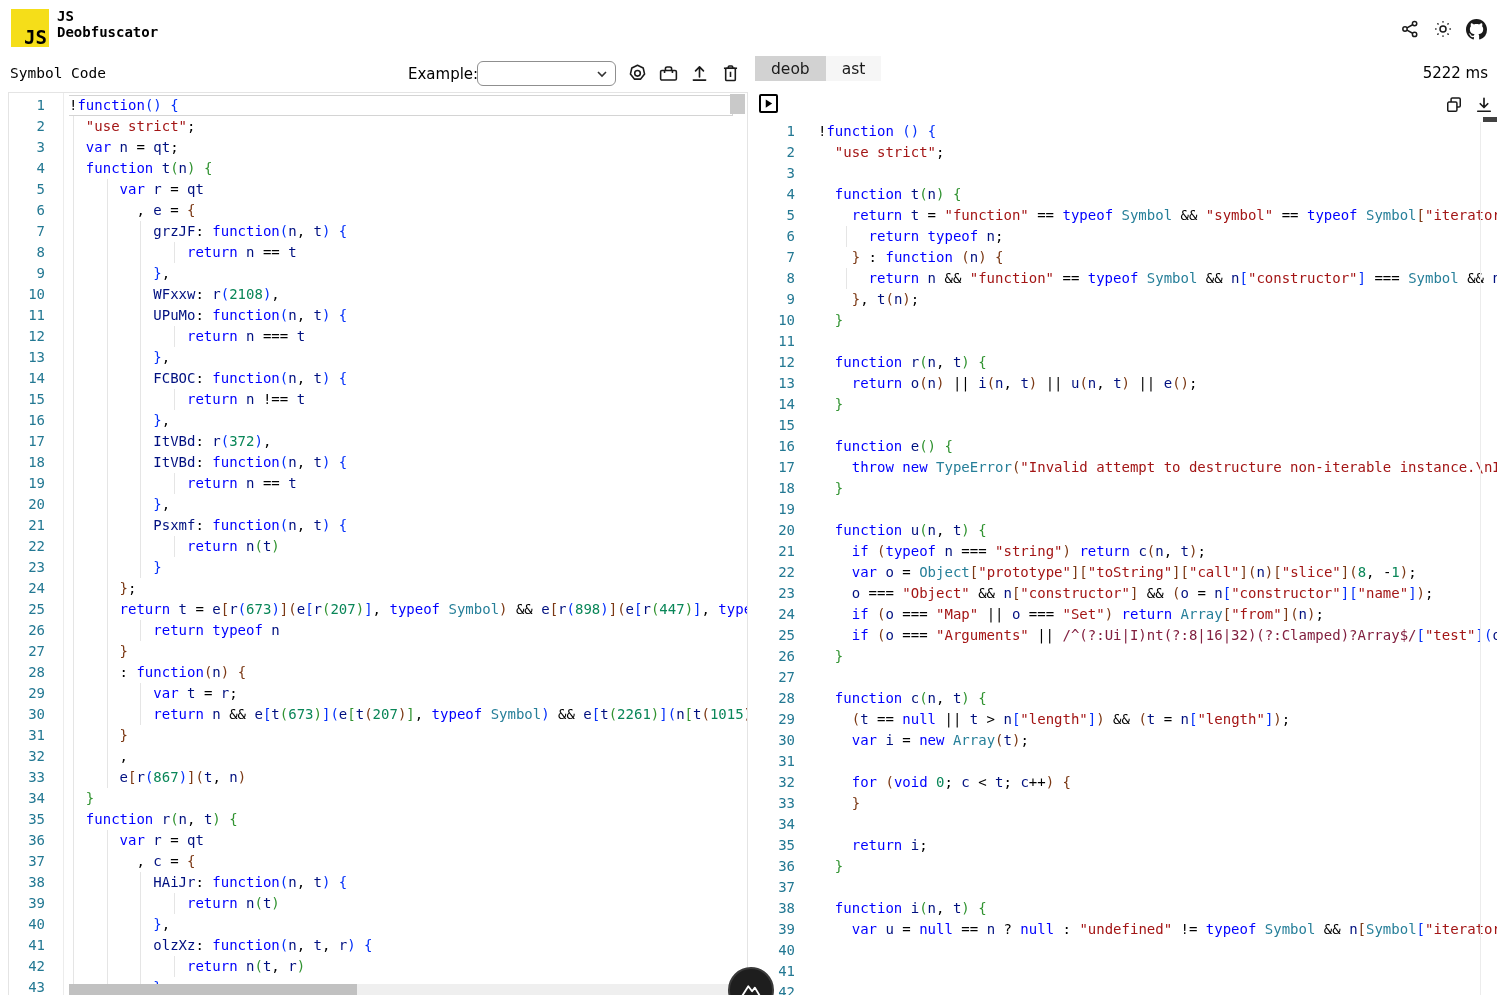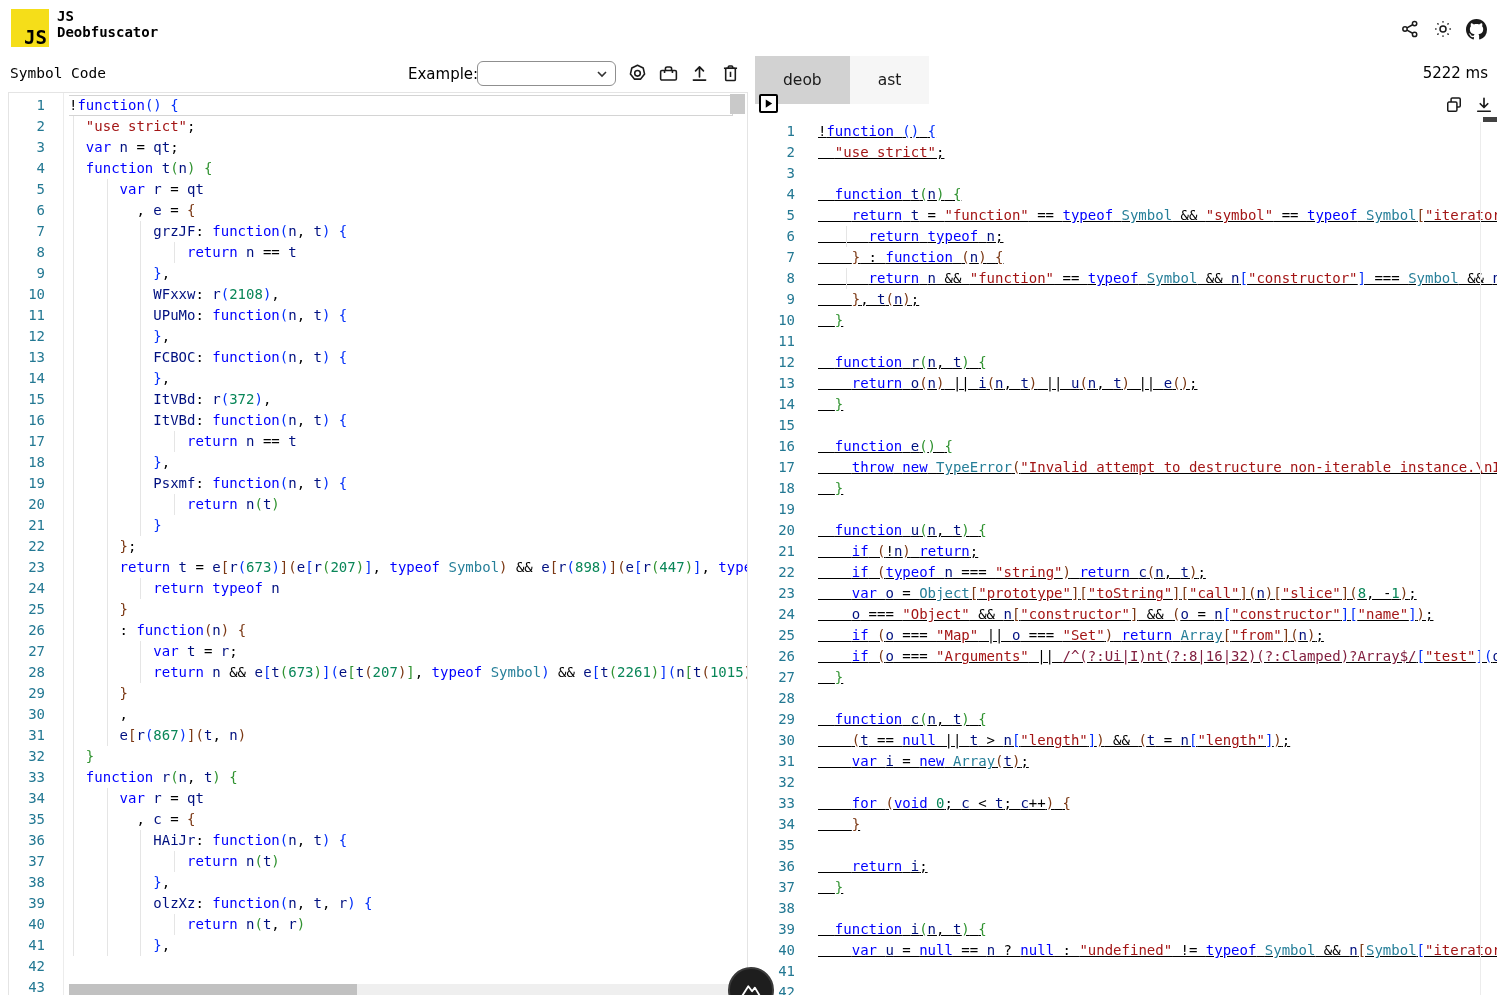--- a/index.html
+++ b/index.html
@@ -22,39 +22,39 @@
   .toolbar { position:absolute; left:0; top:56px; width:1497px; height:36px; }
   .src-label { position:absolute; left:10px; top:9px; font-family:"DejaVu Sans Mono",monospace;
     font-size:14.5px; color:#000; }
   .ex-label { position:absolute; left:408px; top:9px; font-size:15px; color:#000; }
   .ex-select { position:absolute; left:477px; top:5px; width:139px; height:25px; border:1px solid #8f8f8f;
     border-radius:6px; background:#fff; cursor:pointer; }
   .ex-select .chev { position:absolute; right:7px; top:6px; }
   .tb-icons { position:absolute; left:627px; top:5px; display:flex; gap:10px; }
   .tb-icons .ibtn { width:21px; height:25px; display:flex; align-items:center; justify-content:center; cursor:pointer; }
   .tabs { position:absolute; left:755px; top:0px; height:32px; display:flex; }
-  .tab { height:48px; padding:0 28px; display:flex; align-items:center; font-size:15.5px; color:#1b1b1b; cursor:pointer; }
+  .tab { height:25px; padding:0 16px; display:flex; align-items:center; font-size:15.5px; color:#1b1b1b; cursor:pointer; }
   .tab.active { background:#d2d2d2; }
   .tab.inactive { background:#f6f6f6; }
   .timing { position:absolute; right:9px; top:8px; font-size:15px; color:#000; }
 
   
   .editor { position:absolute; overflow:hidden; font-family:"DejaVu Sans Mono",monospace;
     font-size:14px; line-height:21px; }
   #left-editor  { left:8px;  top:92px; width:740px; height:903px; border:1px solid #e4e4e4; border-bottom:none; --goff:4px; }
   #right-editor { left:758px; top:92px; width:739px; height:903px; --goff:-6px; }
   .gutter { position:absolute; top:0; left:0; text-align:right; color:#237893; }
   #left-editor  .gutter { width:36px; padding-top:2px; }
   #right-editor .gutter { width:37px; padding-top:29px; left:0px; }
   .gutter div { height:21px; }
   .gsep { position:absolute; top:0; bottom:0; width:1px; background:#ececec; }
   #left-editor .gsep { left:54px; }
   .codearea { position:absolute; top:0; right:0; bottom:0; overflow:hidden; }
   #left-editor  .codearea { left:60px; padding-top:2px; }
-  #right-editor .codearea { left:60px; padding-top:29px;text-decoration:underline; }
+  #right-editor .codearea { left:60px; padding-top:29px; }
   .cl { position:relative; height:21px; white-space:pre; color:#000; min-width:100%; width:max-content; }
   .cl .ig { position:absolute; top:0; bottom:0; width:1px; background:#e5e5e5; }
   .cl.active::after { content:""; position:absolute; top:0; bottom:0; left:-4px; right:14px;
     border:1px solid #d4d4d4; pointer-events:none; }
   .c-kw  { color:#0000ff; }
   .c-str { color:#a31515; }
   .c-num { color:#098658; }
   .c-id  { color:#001080; }
   .c-type{ color:#267f99; }
   .c-re  { color:#811f3f; }
@@ -214,22 +214,24 @@
       <div class="cl"><i class="ig" style="left:calc(0ch + var(--goff))"></i>  <span class="c-str">"use strict"</span>;</div>
       <div class="cl"><i class="ig" style="left:calc(0ch + var(--goff))"></i>  <span class="c-kw">var</span> <span class="c-id">n</span> = <span class="c-id">qt</span>;</div>
       <div class="cl"><i class="ig" style="left:calc(0ch + var(--goff))"></i>  <span class="c-kw">function</span> <span class="c-id">t</span><span class="c-b2">(</span><span class="c-id">n</span><span class="c-b2">)</span> <span class="c-b2">{</span></div>
       <div class="cl"><i class="ig" style="left:calc(0ch + var(--goff))"></i><i class="ig" style="left:calc(4ch + var(--goff))"></i>      <span class="c-kw">var</span> <span class="c-id">r</span> = <span class="c-id">qt</span></div>
       <div class="cl"><i class="ig" style="left:calc(0ch + var(--goff))"></i><i class="ig" style="left:calc(4ch + var(--goff))"></i>        , <span class="c-id">e</span> = <span class="c-b3">{</span></div>
       <div class="cl"><i class="ig" style="left:calc(0ch + var(--goff))"></i><i class="ig" style="left:calc(4ch + var(--goff))"></i><i class="ig" style="left:calc(8ch + var(--goff))"></i>          <span class="c-id">grzJF</span>: <span class="c-kw">function</span><span class="c-b1">(</span><span class="c-id">n</span>, <span class="c-id">t</span><span class="c-b1">)</span> <span class="c-b1">{</span></div>
       <div class="cl"><i class="ig" style="left:calc(0ch + var(--goff))"></i><i class="ig" style="left:calc(4ch + var(--goff))"></i><i class="ig" style="left:calc(8ch + var(--goff))"></i><i class="ig" style="left:calc(12ch + var(--goff))"></i>              <span class="c-kw">return</span> <span class="c-id">n</span> == <span class="c-id">t</span></div>
       <div class="cl"><i class="ig" style="left:calc(0ch + var(--goff))"></i><i class="ig" style="left:calc(4ch + var(--goff))"></i><i class="ig" style="left:calc(8ch + var(--goff))"></i>          <span class="c-b1">}</span>,</div>
       <div class="cl"><i class="ig" style="left:calc(0ch + var(--goff))"></i><i class="ig" style="left:calc(4ch + var(--goff))"></i><i class="ig" style="left:calc(8ch + var(--goff))"></i>          <span class="c-id">WFxxw</span>: <span class="c-id">r</span><span class="c-b1">(</span><span class="c-num">2108</span><span class="c-b1">)</span>,</div>
       <div class="cl"><i class="ig" style="left:calc(0ch + var(--goff))"></i><i class="ig" style="left:calc(4ch + var(--goff))"></i><i class="ig" style="left:calc(8ch + var(--goff))"></i>          <span class="c-id">UPuMo</span>: <span class="c-kw">function</span><span class="c-b1">(</span><span class="c-id">n</span>, <span class="c-id">t</span><span class="c-b1">)</span> <span class="c-b1">{</span></div>
+      <div class="cl"><i class="ig" style="left:calc(0ch + var(--goff))"></i><i class="ig" style="left:calc(4ch + var(--goff))"></i><i class="ig" style="left:calc(8ch + var(--goff))"></i><i class="ig" style="left:calc(12ch + var(--goff))"></i>              <span class="c-kw">return</span> <span class="c-id">n</span> === <span class="c-id">t</span></div>
       <div class="cl"><i class="ig" style="left:calc(0ch + var(--goff))"></i><i class="ig" style="left:calc(4ch + var(--goff))"></i><i class="ig" style="left:calc(8ch + var(--goff))"></i>          <span class="c-b1">}</span>,</div>
       <div class="cl"><i class="ig" style="left:calc(0ch + var(--goff))"></i><i class="ig" style="left:calc(4ch + var(--goff))"></i><i class="ig" style="left:calc(8ch + var(--goff))"></i>          <span class="c-id">FCBOC</span>: <span class="c-kw">function</span><span class="c-b1">(</span><span class="c-id">n</span>, <span class="c-id">t</span><span class="c-b1">)</span> <span class="c-b1">{</span></div>
+      <div class="cl"><i class="ig" style="left:calc(0ch + var(--goff))"></i><i class="ig" style="left:calc(4ch + var(--goff))"></i><i class="ig" style="left:calc(8ch + var(--goff))"></i><i class="ig" style="left:calc(12ch + var(--goff))"></i>              <span class="c-kw">return</span> <span class="c-id">n</span> !== <span class="c-id">t</span></div>
       <div class="cl"><i class="ig" style="left:calc(0ch + var(--goff))"></i><i class="ig" style="left:calc(4ch + var(--goff))"></i><i class="ig" style="left:calc(8ch + var(--goff))"></i>          <span class="c-b1">}</span>,</div>
       <div class="cl"><i class="ig" style="left:calc(0ch + var(--goff))"></i><i class="ig" style="left:calc(4ch + var(--goff))"></i><i class="ig" style="left:calc(8ch + var(--goff))"></i>          <span class="c-id">ItVBd</span>: <span class="c-id">r</span><span class="c-b1">(</span><span class="c-num">372</span><span class="c-b1">)</span>,</div>
       <div class="cl"><i class="ig" style="left:calc(0ch + var(--goff))"></i><i class="ig" style="left:calc(4ch + var(--goff))"></i><i class="ig" style="left:calc(8ch + var(--goff))"></i>          <span class="c-id">ItVBd</span>: <span class="c-kw">function</span><span class="c-b1">(</span><span class="c-id">n</span>, <span class="c-id">t</span><span class="c-b1">)</span> <span class="c-b1">{</span></div>
       <div class="cl"><i class="ig" style="left:calc(0ch + var(--goff))"></i><i class="ig" style="left:calc(4ch + var(--goff))"></i><i class="ig" style="left:calc(8ch + var(--goff))"></i><i class="ig" style="left:calc(12ch + var(--goff))"></i>              <span class="c-kw">return</span> <span class="c-id">n</span> == <span class="c-id">t</span></div>
       <div class="cl"><i class="ig" style="left:calc(0ch + var(--goff))"></i><i class="ig" style="left:calc(4ch + var(--goff))"></i><i class="ig" style="left:calc(8ch + var(--goff))"></i>          <span class="c-b1">}</span>,</div>
       <div class="cl"><i class="ig" style="left:calc(0ch + var(--goff))"></i><i class="ig" style="left:calc(4ch + var(--goff))"></i><i class="ig" style="left:calc(8ch + var(--goff))"></i>          <span class="c-id">Psxmf</span>: <span class="c-kw">function</span><span class="c-b1">(</span><span class="c-id">n</span>, <span class="c-id">t</span><span class="c-b1">)</span> <span class="c-b1">{</span></div>
       <div class="cl"><i class="ig" style="left:calc(0ch + var(--goff))"></i><i class="ig" style="left:calc(4ch + var(--goff))"></i><i class="ig" style="left:calc(8ch + var(--goff))"></i><i class="ig" style="left:calc(12ch + var(--goff))"></i>              <span class="c-kw">return</span> <span class="c-id">n</span><span class="c-b2">(</span><span class="c-id">t</span><span class="c-b2">)</span></div>
       <div class="cl"><i class="ig" style="left:calc(0ch + var(--goff))"></i><i class="ig" style="left:calc(4ch + var(--goff))"></i><i class="ig" style="left:calc(8ch + var(--goff))"></i>          <span class="c-b1">}</span></div>
       <div class="cl"><i class="ig" style="left:calc(0ch + var(--goff))"></i><i class="ig" style="left:calc(4ch + var(--goff))"></i>      <span class="c-b3">}</span>;</div>
       <div class="cl"><i class="ig" style="left:calc(0ch + var(--goff))"></i><i class="ig" style="left:calc(4ch + var(--goff))"></i>      <span class="c-kw">return</span> <span class="c-id">t</span> = <span class="c-id">e</span><span class="c-b3">[</span><span class="c-id">r</span><span class="c-b1">(</span><span class="c-num">673</span><span class="c-b1">)</span><span class="c-b3">]</span><span class="c-b3">(</span><span class="c-id">e</span><span class="c-b1">[</span><span class="c-id">r</span><span class="c-b2">(</span><span class="c-num">207</span><span class="c-b2">)</span><span class="c-b1">]</span>, <span class="c-kw">typeof</span> <span class="c-type">Symbol</span><span class="c-b3">)</span> &amp;&amp; <span class="c-id">e</span><span class="c-b3">[</span><span class="c-id">r</span><span class="c-b1">(</span><span class="c-num">898</span><span class="c-b1">)</span><span class="c-b3">]</span><span class="c-b3">(</span><span class="c-id">e</span><span class="c-b1">[</span><span class="c-id">r</span><span class="c-b2">(</span><span class="c-num">447</span><span class="c-b2">)</span><span class="c-b1">]</span>, <span class="c-kw">typeof</span>  ?  </div>
@@ -335,21 +337,20 @@
       <div class="cl"></div>
       <div class="cl">  <span class="c-kw">function</span> <span class="c-id">r</span><span class="c-b2">(</span><span class="c-id">n</span>, <span class="c-id">t</span><span class="c-b2">)</span> <span class="c-b2">{</span></div>
       <div class="cl">    <span class="c-kw">return</span> <span class="c-id">o</span><span class="c-b3">(</span><span class="c-id">n</span><span class="c-b3">)</span> || <span class="c-id">i</span><span class="c-b3">(</span><span class="c-id">n</span>, <span class="c-id">t</span><span class="c-b3">)</span> || <span class="c-id">u</span><span class="c-b3">(</span><span class="c-id">n</span>, <span class="c-id">t</span><span class="c-b3">)</span> || <span class="c-id">e</span><span class="c-b3">(</span><span class="c-b3">)</span>;</div>
       <div class="cl">  <span class="c-b2">}</span></div>
       <div class="cl"></div>
       <div class="cl">  <span class="c-kw">function</span> <span class="c-id">e</span><span class="c-b2">(</span><span class="c-b2">)</span> <span class="c-b2">{</span></div>
       <div class="cl">    <span class="c-kw">throw</span> <span class="c-kw">new</span> <span class="c-type">TypeError</span><span class="c-b3">(</span><span class="c-str">"Invalid attempt to destructure non-iterable instance.\nIn order to be iterable, non-array objects must have a [Symbol.iterator]() method."</span>;</div>
       <div class="cl">  <span class="c-b2">}</span></div>
       <div class="cl"></div>
       <div class="cl">  <span class="c-kw">function</span> <span class="c-id">u</span><span class="c-b2">(</span><span class="c-id">n</span>, <span class="c-id">t</span><span class="c-b2">)</span> <span class="c-b2">{</span></div>
-      <div class="cl">    <span class="c-kw">if</span> <span class="c-b3">(</span>!<span class="c-id">n</span><span class="c-b3">)</span> <span class="c-kw">return</span>;</div>
       <div class="cl">    <span class="c-kw">if</span> <span class="c-b3">(</span><span class="c-kw">typeof</span> <span class="c-id">n</span> === <span class="c-str">"string"</span><span class="c-b3">)</span> <span class="c-kw">return</span> <span class="c-id">c</span><span class="c-b3">(</span><span class="c-id">n</span>, <span class="c-id">t</span><span class="c-b3">)</span>;</div>
       <div class="cl">    <span class="c-kw">var</span> <span class="c-id">o</span> = <span class="c-type">Object</span><span class="c-b3">[</span><span class="c-str">"prototype"</span><span class="c-b3">]</span><span class="c-b3">[</span><span class="c-str">"toString"</span><span class="c-b3">]</span><span class="c-b3">[</span><span class="c-str">"call"</span><span class="c-b3">]</span><span class="c-b3">(</span><span class="c-id">n</span><span class="c-b3">)</span><span class="c-b3">[</span><span class="c-str">"slice"</span><span class="c-b3">]</span><span class="c-b3">(</span><span class="c-num">8</span>, -<span class="c-num">1</span><span class="c-b3">)</span>;</div>
       <div class="cl">    <span class="c-id">o</span> === <span class="c-str">"Object"</span> &amp;&amp; <span class="c-id">n</span><span class="c-b3">[</span><span class="c-str">"constructor"</span><span class="c-b3">]</span> &amp;&amp; <span class="c-b3">(</span><span class="c-id">o</span> = <span class="c-id">n</span><span class="c-b1">[</span><span class="c-str">"constructor"</span><span class="c-b1">]</span><span class="c-b1">[</span><span class="c-str">"name"</span><span class="c-b1">]</span><span class="c-b3">)</span>;</div>
       <div class="cl">    <span class="c-kw">if</span> <span class="c-b3">(</span><span class="c-id">o</span> === <span class="c-str">"Map"</span> || <span class="c-id">o</span> === <span class="c-str">"Set"</span><span class="c-b3">)</span> <span class="c-kw">return</span> <span class="c-type">Array</span><span class="c-b3">[</span><span class="c-str">"from"</span><span class="c-b3">]</span><span class="c-b3">(</span><span class="c-id">n</span><span class="c-b3">)</span>;</div>
       <div class="cl">    <span class="c-kw">if</span> <span class="c-b3">(</span><span class="c-id">o</span> === <span class="c-str">"Arguments"</span> || <span class="c-re">/^(?:Ui|I)nt(?:8|16|32)(?:Clamped)?Array$/</span><span class="c-b1">[</span><span class="c-str">"test"</span><span class="c-b1">]</span><span class="c-b1">(</span><span class="c-id">o</span>  , ;</div>
       <div class="cl">  <span class="c-b2">}</span></div>
       <div class="cl"></div>
       <div class="cl">  <span class="c-kw">function</span> <span class="c-id">c</span><span class="c-b2">(</span><span class="c-id">n</span>, <span class="c-id">t</span><span class="c-b2">)</span> <span class="c-b2">{</span></div>
       <div class="cl">    <span class="c-b3">(</span><span class="c-id">t</span> == <span class="c-kw">null</span> || <span class="c-id">t</span> &gt; <span class="c-id">n</span><span class="c-b1">[</span><span class="c-str">"length"</span><span class="c-b1">]</span><span class="c-b3">)</span> &amp;&amp; <span class="c-b3">(</span><span class="c-id">t</span> = <span class="c-id">n</span><span class="c-b1">[</span><span class="c-str">"length"</span><span class="c-b1">]</span><span class="c-b3">)</span>;</div>
       <div class="cl">    <span class="c-kw">var</span> <span class="c-id">i</span> = <span class="c-kw">new</span> <span class="c-type">Array</span><span class="c-b3">(</span><span class="c-id">t</span><span class="c-b3">)</span>;</div>

